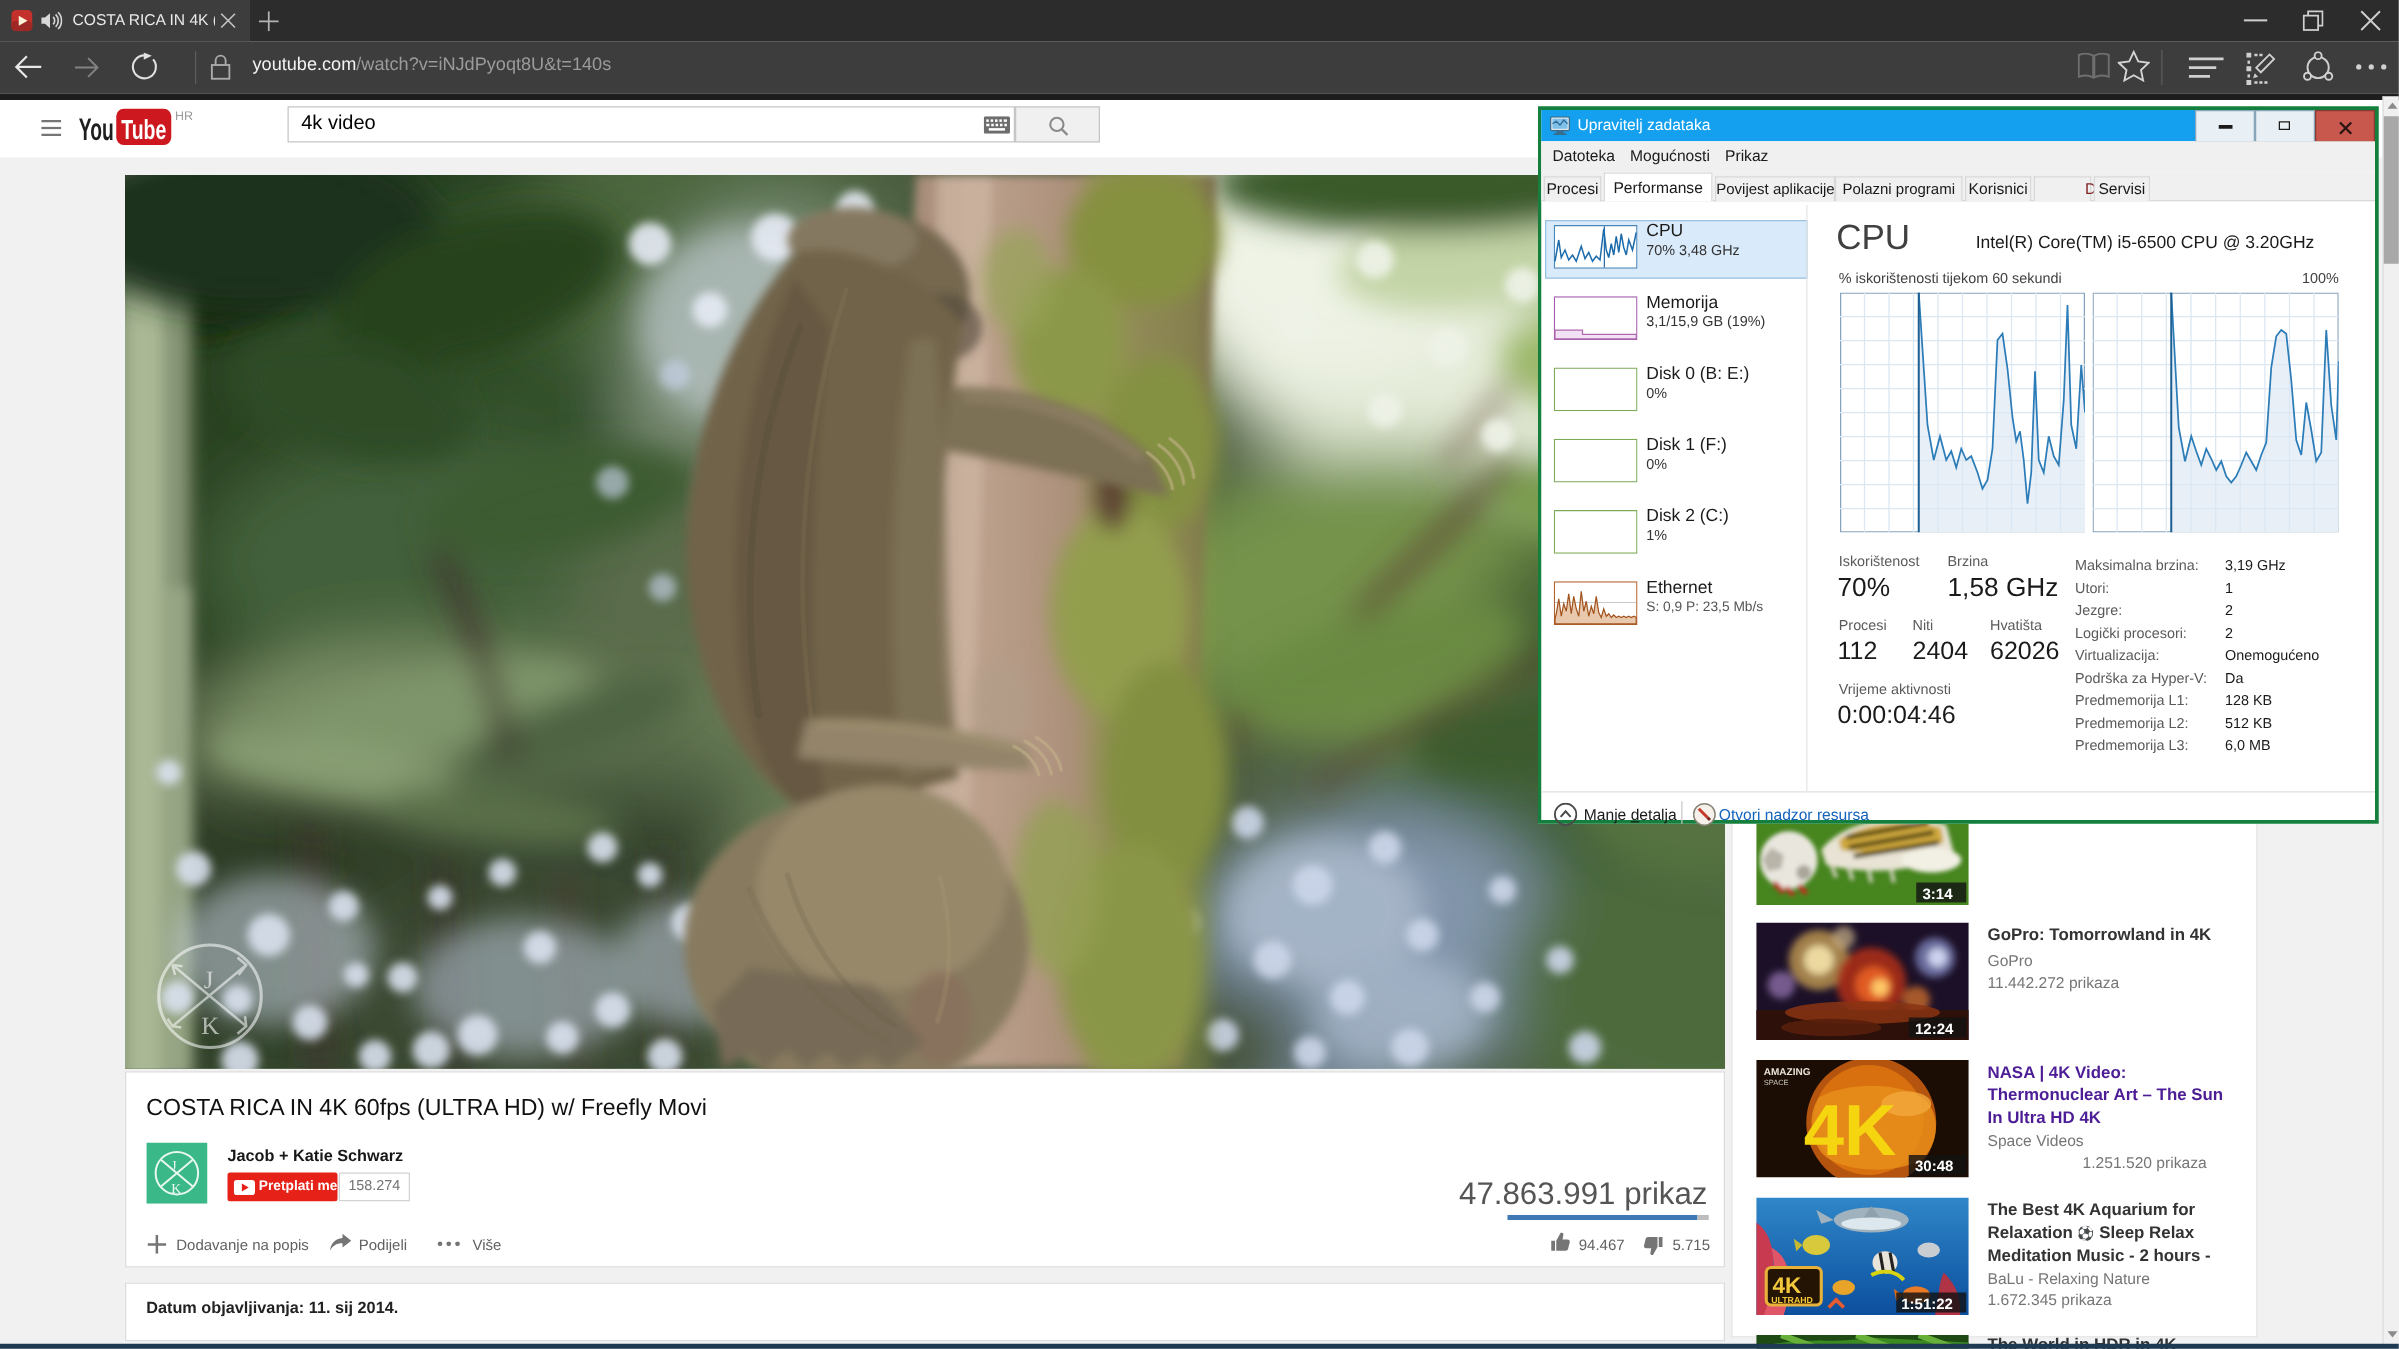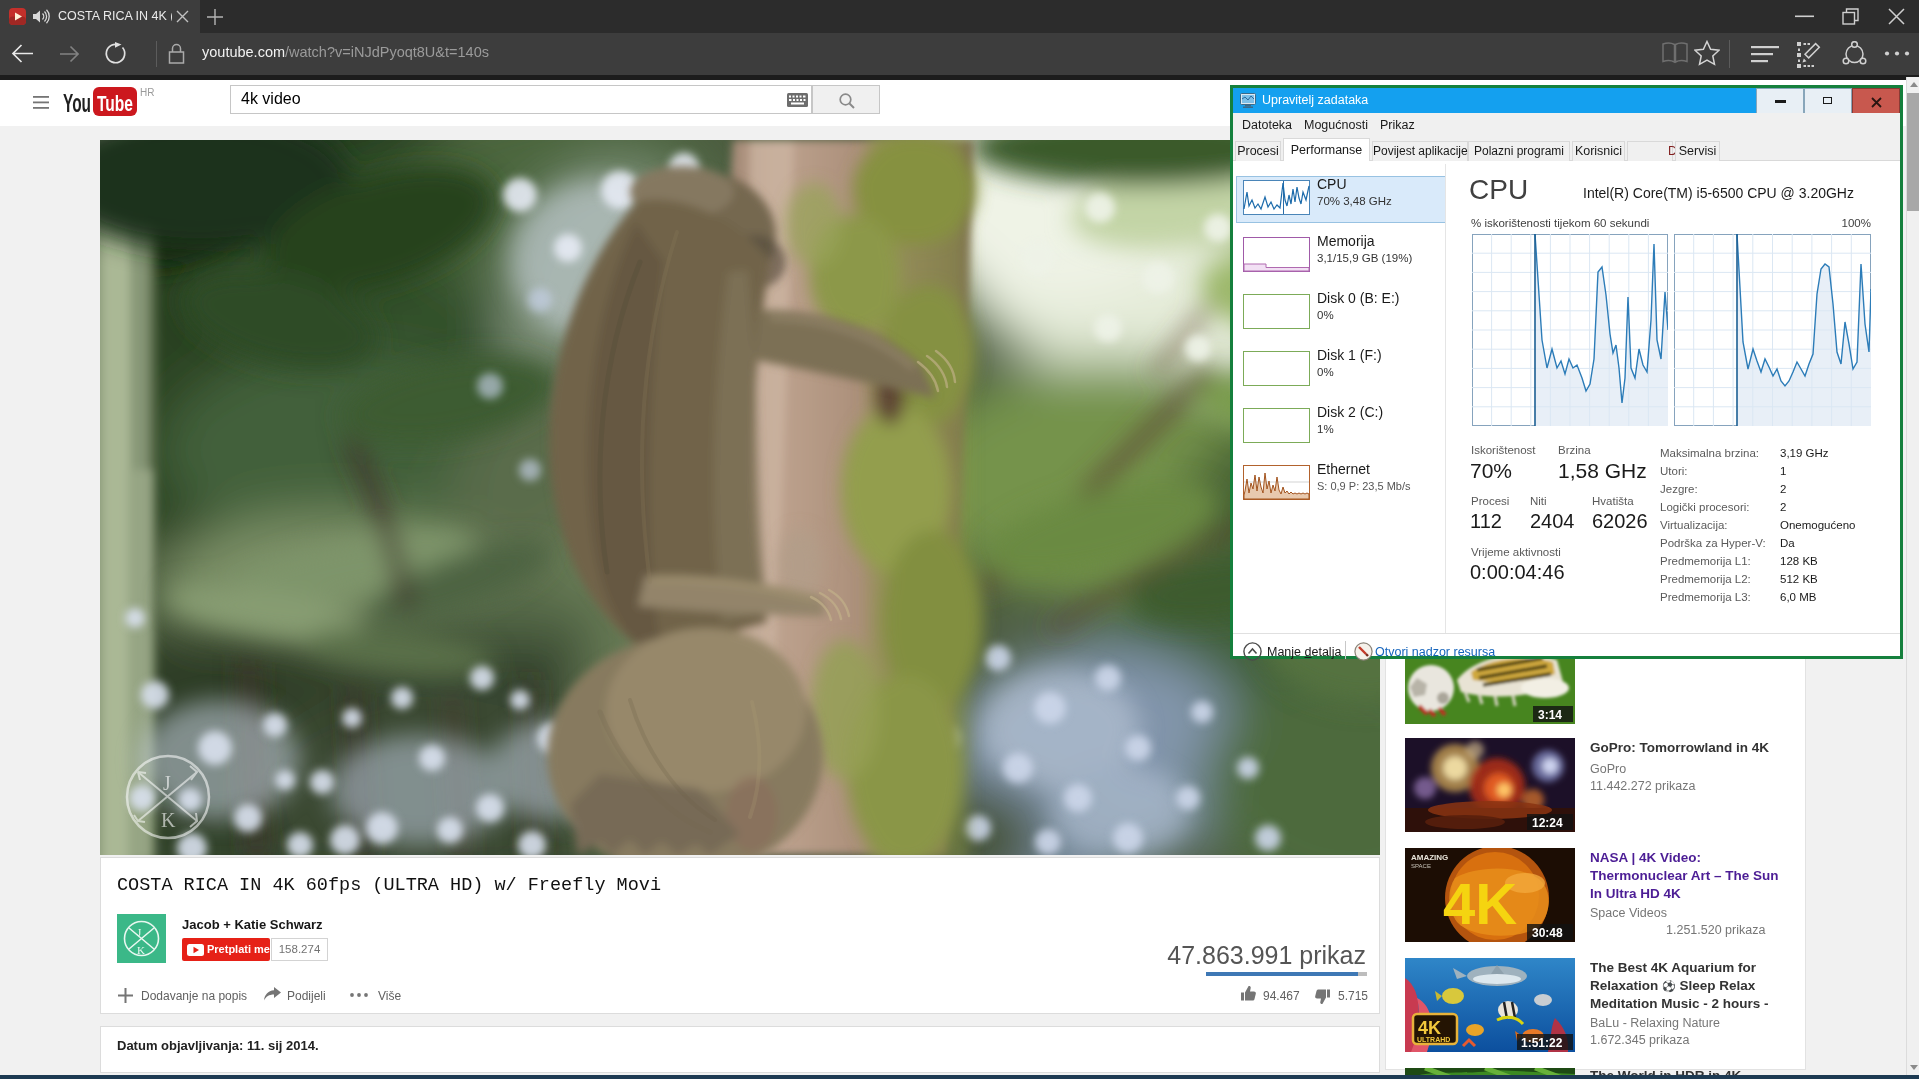--- a/index.html
+++ b/index.html
@@ -395,21 +395,21 @@
     <path d="M90 687 L97 681 L96 673" stroke-width="2"></path>
   </g>
   <g opacity="0.6" fill="#ffffff" font-family="Liberation Serif,serif" font-size="20">
     <text x="63" y="650">J</text>
     <text x="61" y="687">K</text>
   </g>
   </g>
 </svg>
 
 <div class="ab" style="left:100px;top:857px;width:1280px;height:157px;background:#fff;border:1px solid #dcdcdc;">
-  <div class="ab" style="left:16px;top:17px;font-size:18.5px;color:#111;font-family:Liberation Mono, monospace;">COSTA RICA IN 4K 60fps (ULTRA HD) w/ Freefly Movi</div>
+  <div class="ab" style="left:16px;top:17px;font-size:18.5px;color:#111;">COSTA RICA IN 4K 60fps (ULTRA HD) w/ Freefly Movi</div>
 
   <svg class="ab" style="left:16px;top:56px;" width="49" height="49" viewBox="0 0 49 49">
     <rect width="49" height="49" fill="#3bb888"></rect>
     <circle cx="24.5" cy="24.5" r="17" fill="none" stroke="#e8f7f0" stroke-width="1.6"></circle>
     <path d="M12 14 L37 35 M12 35 L37 14" stroke="#e8f7f0" stroke-width="1.6"></path>
     <text x="20" y="22" font-size="11" fill="#e8f7f0" font-family="Liberation Serif,serif">J</text>
     <text x="20" y="40" font-size="11" fill="#e8f7f0" font-family="Liberation Serif,serif">K</text>
   </svg>
   <div class="ab" style="left:81px;top:59px;font-size:13px;font-weight:bold;color:#171717;">Jacob + Katie Schwarz</div>
   <div class="ab" style="left:81px;top:80px;width:88px;height:23px;background:#e62117;border-radius:2px;overflow:hidden;">
@@ -645,21 +645,21 @@
   <svg class="ab" style="left:10px;top:377px;" width="67" height="35" viewBox="0 0 67 35">
     <rect x="0.5" y="0.5" width="66" height="34" fill="#fff" stroke="#b2622d"></rect>
     <path d="M1 17 L66 17" stroke="#c8c8c8" stroke-width="0.8"></path>
     <path d="M1 30 L2 26 L4 14 L6 28 L8 18 L10 24 L12 10 L14 26 L16 12 L18 22 L20 28 L22 8 L24 24 L26 16 L28 28 L30 20 L32 26 L34 12 L36 25 L38 29 L40 22 L42 28 L44 26 L46 29 L48 27 L50 29 L52 28 L54 29 L56 28 L58 29 L60 28 L62 29 L64 28 L66 29 L66 34 L1 34 Z" fill="#e8c9ae" stroke="#a3541f" stroke-width="1"></path>
   </svg>
   <div class="ab" style="left:84px;top:373px;font-size:14px;color:#1a1a1a;">Ethernet</div>
   <div class="ab" style="left:84px;top:392px;font-size:11px;color:#555;">S: 0,9 P: 23,5 Mb/s</div>
   <div class="ab" style="left:212px;top:76px;width:1px;height:469px;background:#e5e5e5;"></div>
 
   <div class="ab" style="left:236px;top:86px;font-size:28px;color:#404040;">CPU</div>
-  <div class="ab" style="left:350px;top:97px;width:290px;font-size:14px;color:#1a1a1a;text-align:left;">Intel(R) Core(TM) i5-6500 CPU @ 3.20GHz</div>
+  <div class="ab" style="left:338px;top:97px;width:290px;font-size:14px;color:#1a1a1a;text-align:center;">Intel(R) Core(TM) i5-6500 CPU @ 3.20GHz</div>
   <div class="ab" style="left:238px;top:129px;font-size:11.5px;color:#404040;">% iskorištenosti tijekom 60 sekundi</div>
   <div class="ab" style="left:560px;top:129px;width:78px;font-size:11.5px;color:#404040;text-align:right;">100%</div>
   <svg class="ab" style="left:239px;top:146px;" width="196" height="192" viewBox="0 0 196 192">
     <rect x="0.5" y="0.5" width="195" height="191" fill="#fff" stroke="#86a3bd"></rect>
     <path d="M63,192 L63,0 L70,106 L75,134 L80,115 L85,134 L89,127 L93,140 L97,125 L101,134 L105,131 L110,144 L114,157 L118,150 L122,125 L126,38 L130,33 L134,61 L138,100 L141,119 L144,111 L147,134 L150,169 L153,144 L156,63 L159,134 L163,144 L167,115 L171,131 L175,138 L179,86 L182,10 L185,106 L189,125 L193,58 L196,96 L196,192 Z" fill="#e8eff7"></path>
     <g stroke="#dbe7f3" stroke-width="1">
       <path d="M19.6 0 V192 M39.2 0 V192 M58.8 0 V192 M78.4 0 V192 M98 0 V192 M117.6 0 V192 M137.2 0 V192 M156.8 0 V192 M176.4 0 V192"></path>
       <path d="M0 19.2 H196 M0 38.4 H196 M0 57.6 H196 M0 76.8 H196 M0 96 H196 M0 115.2 H196 M0 134.4 H196 M0 153.6 H196 M0 172.8 H196"></path>
     </g>
 

